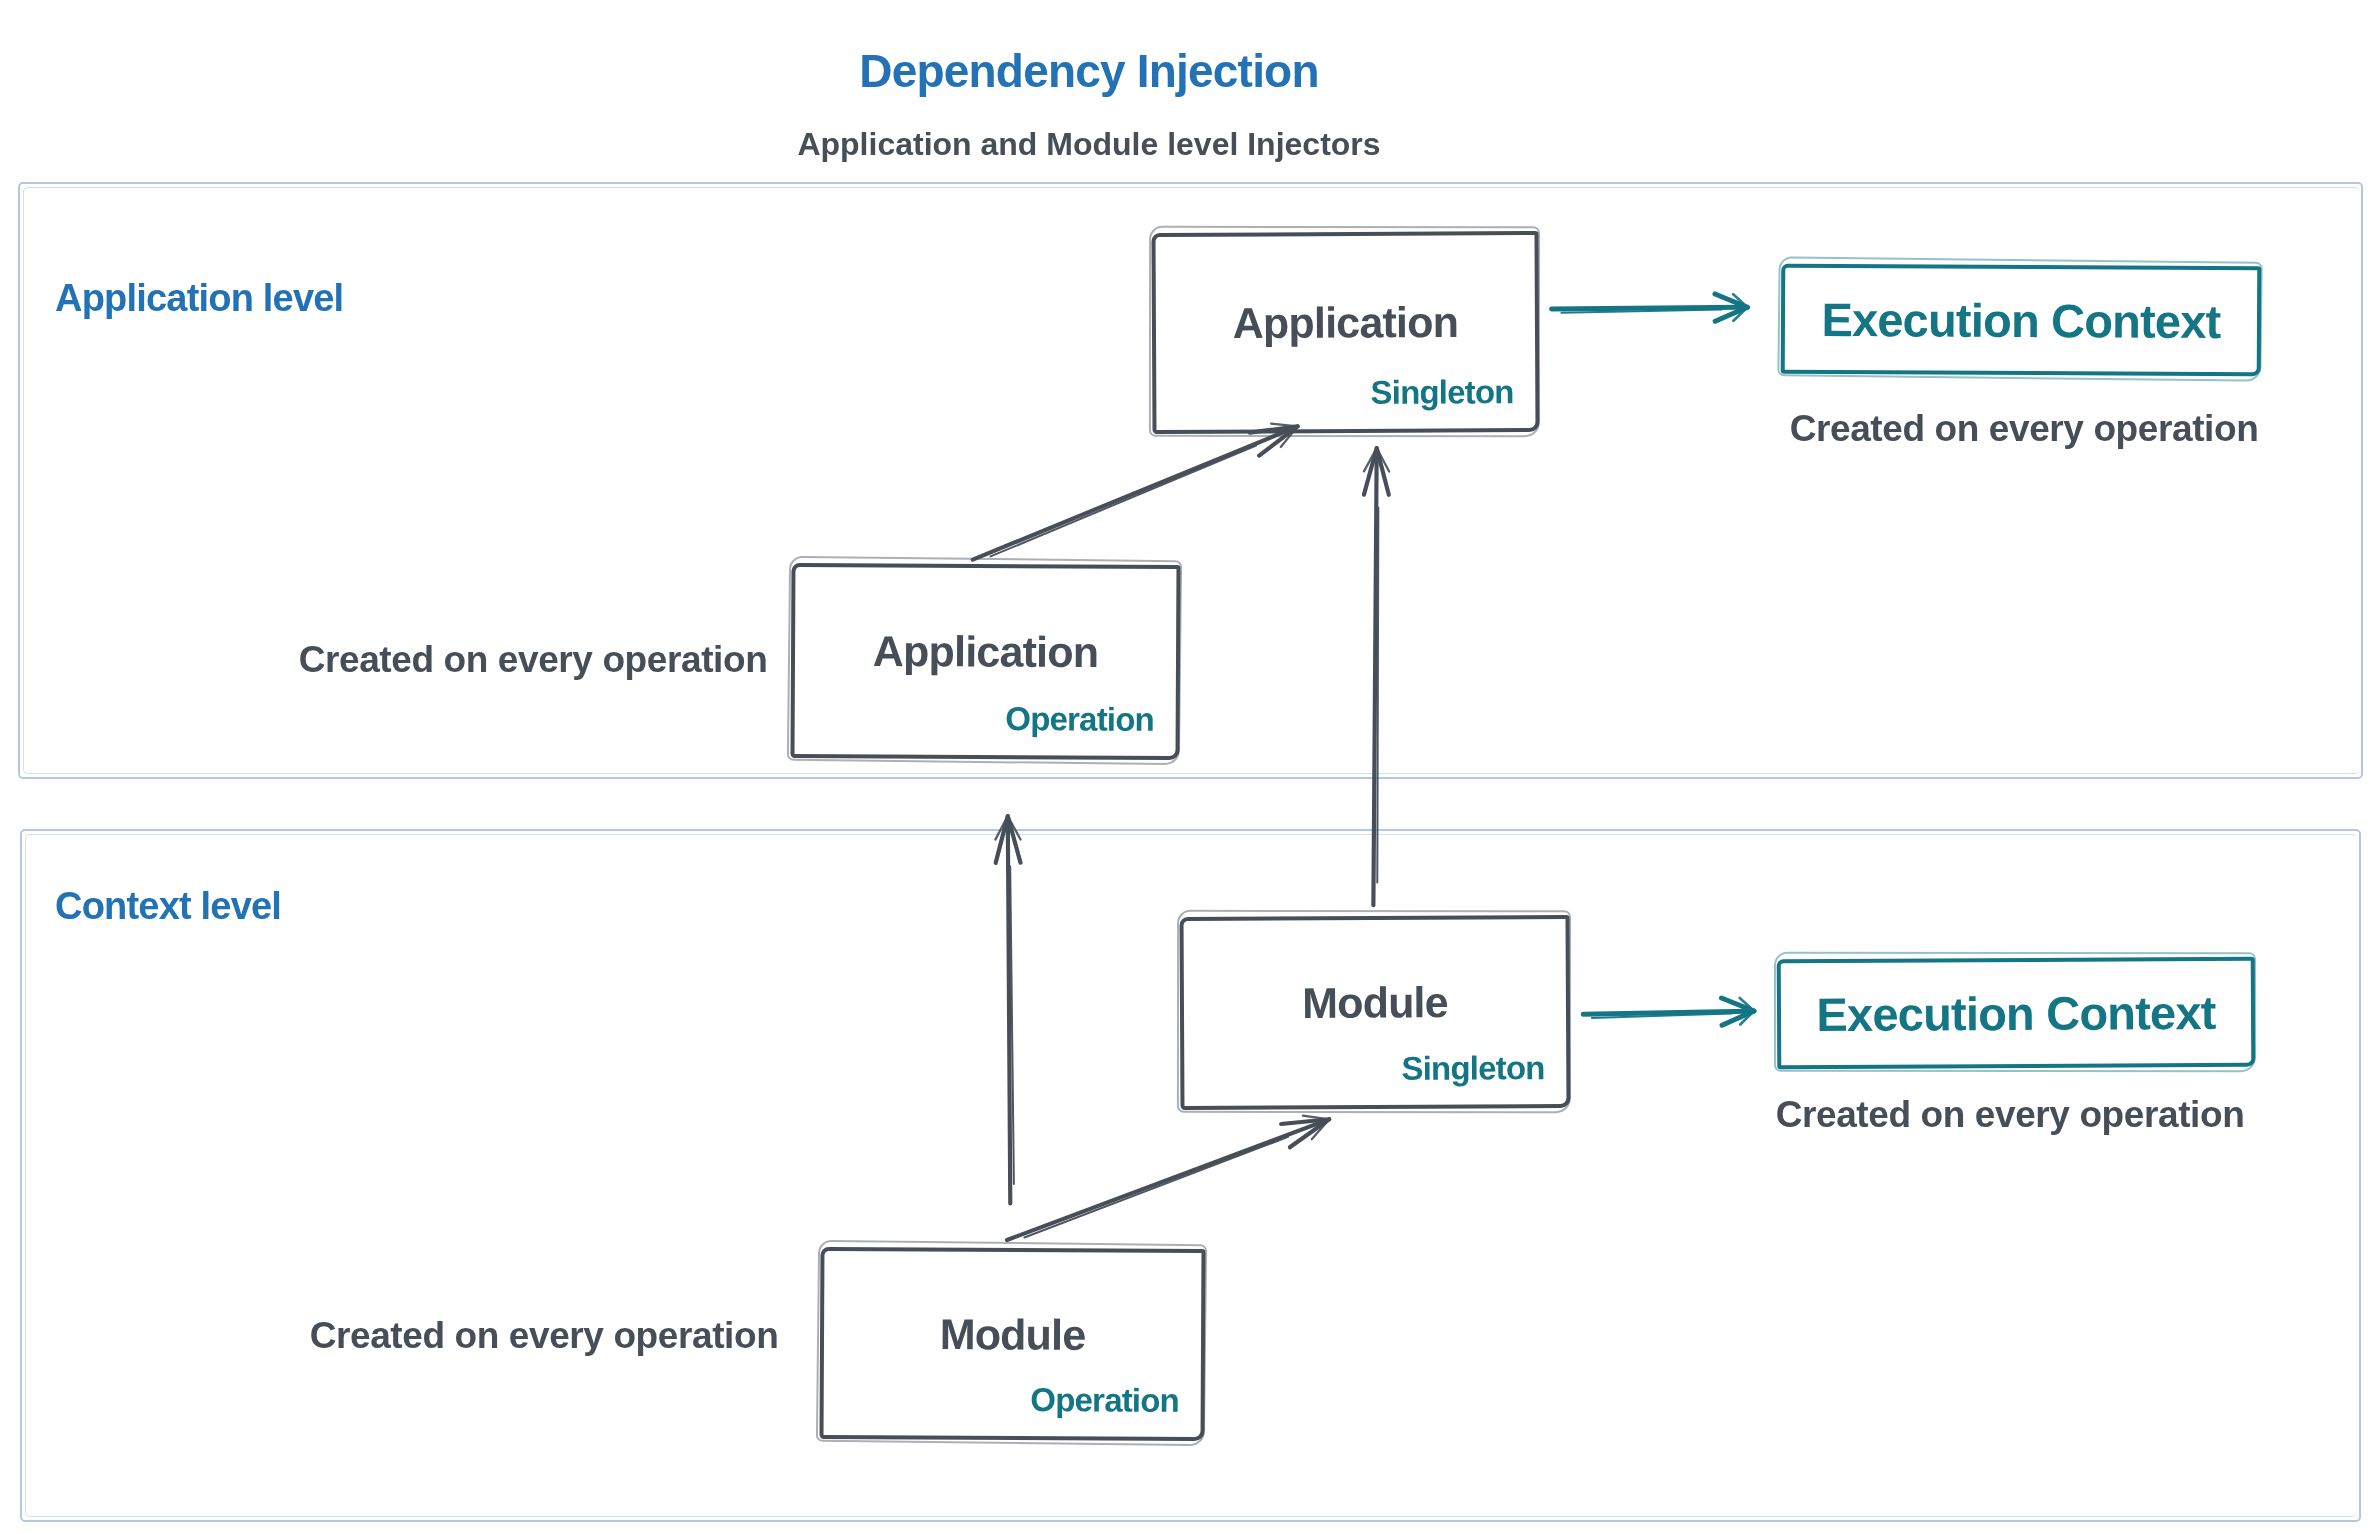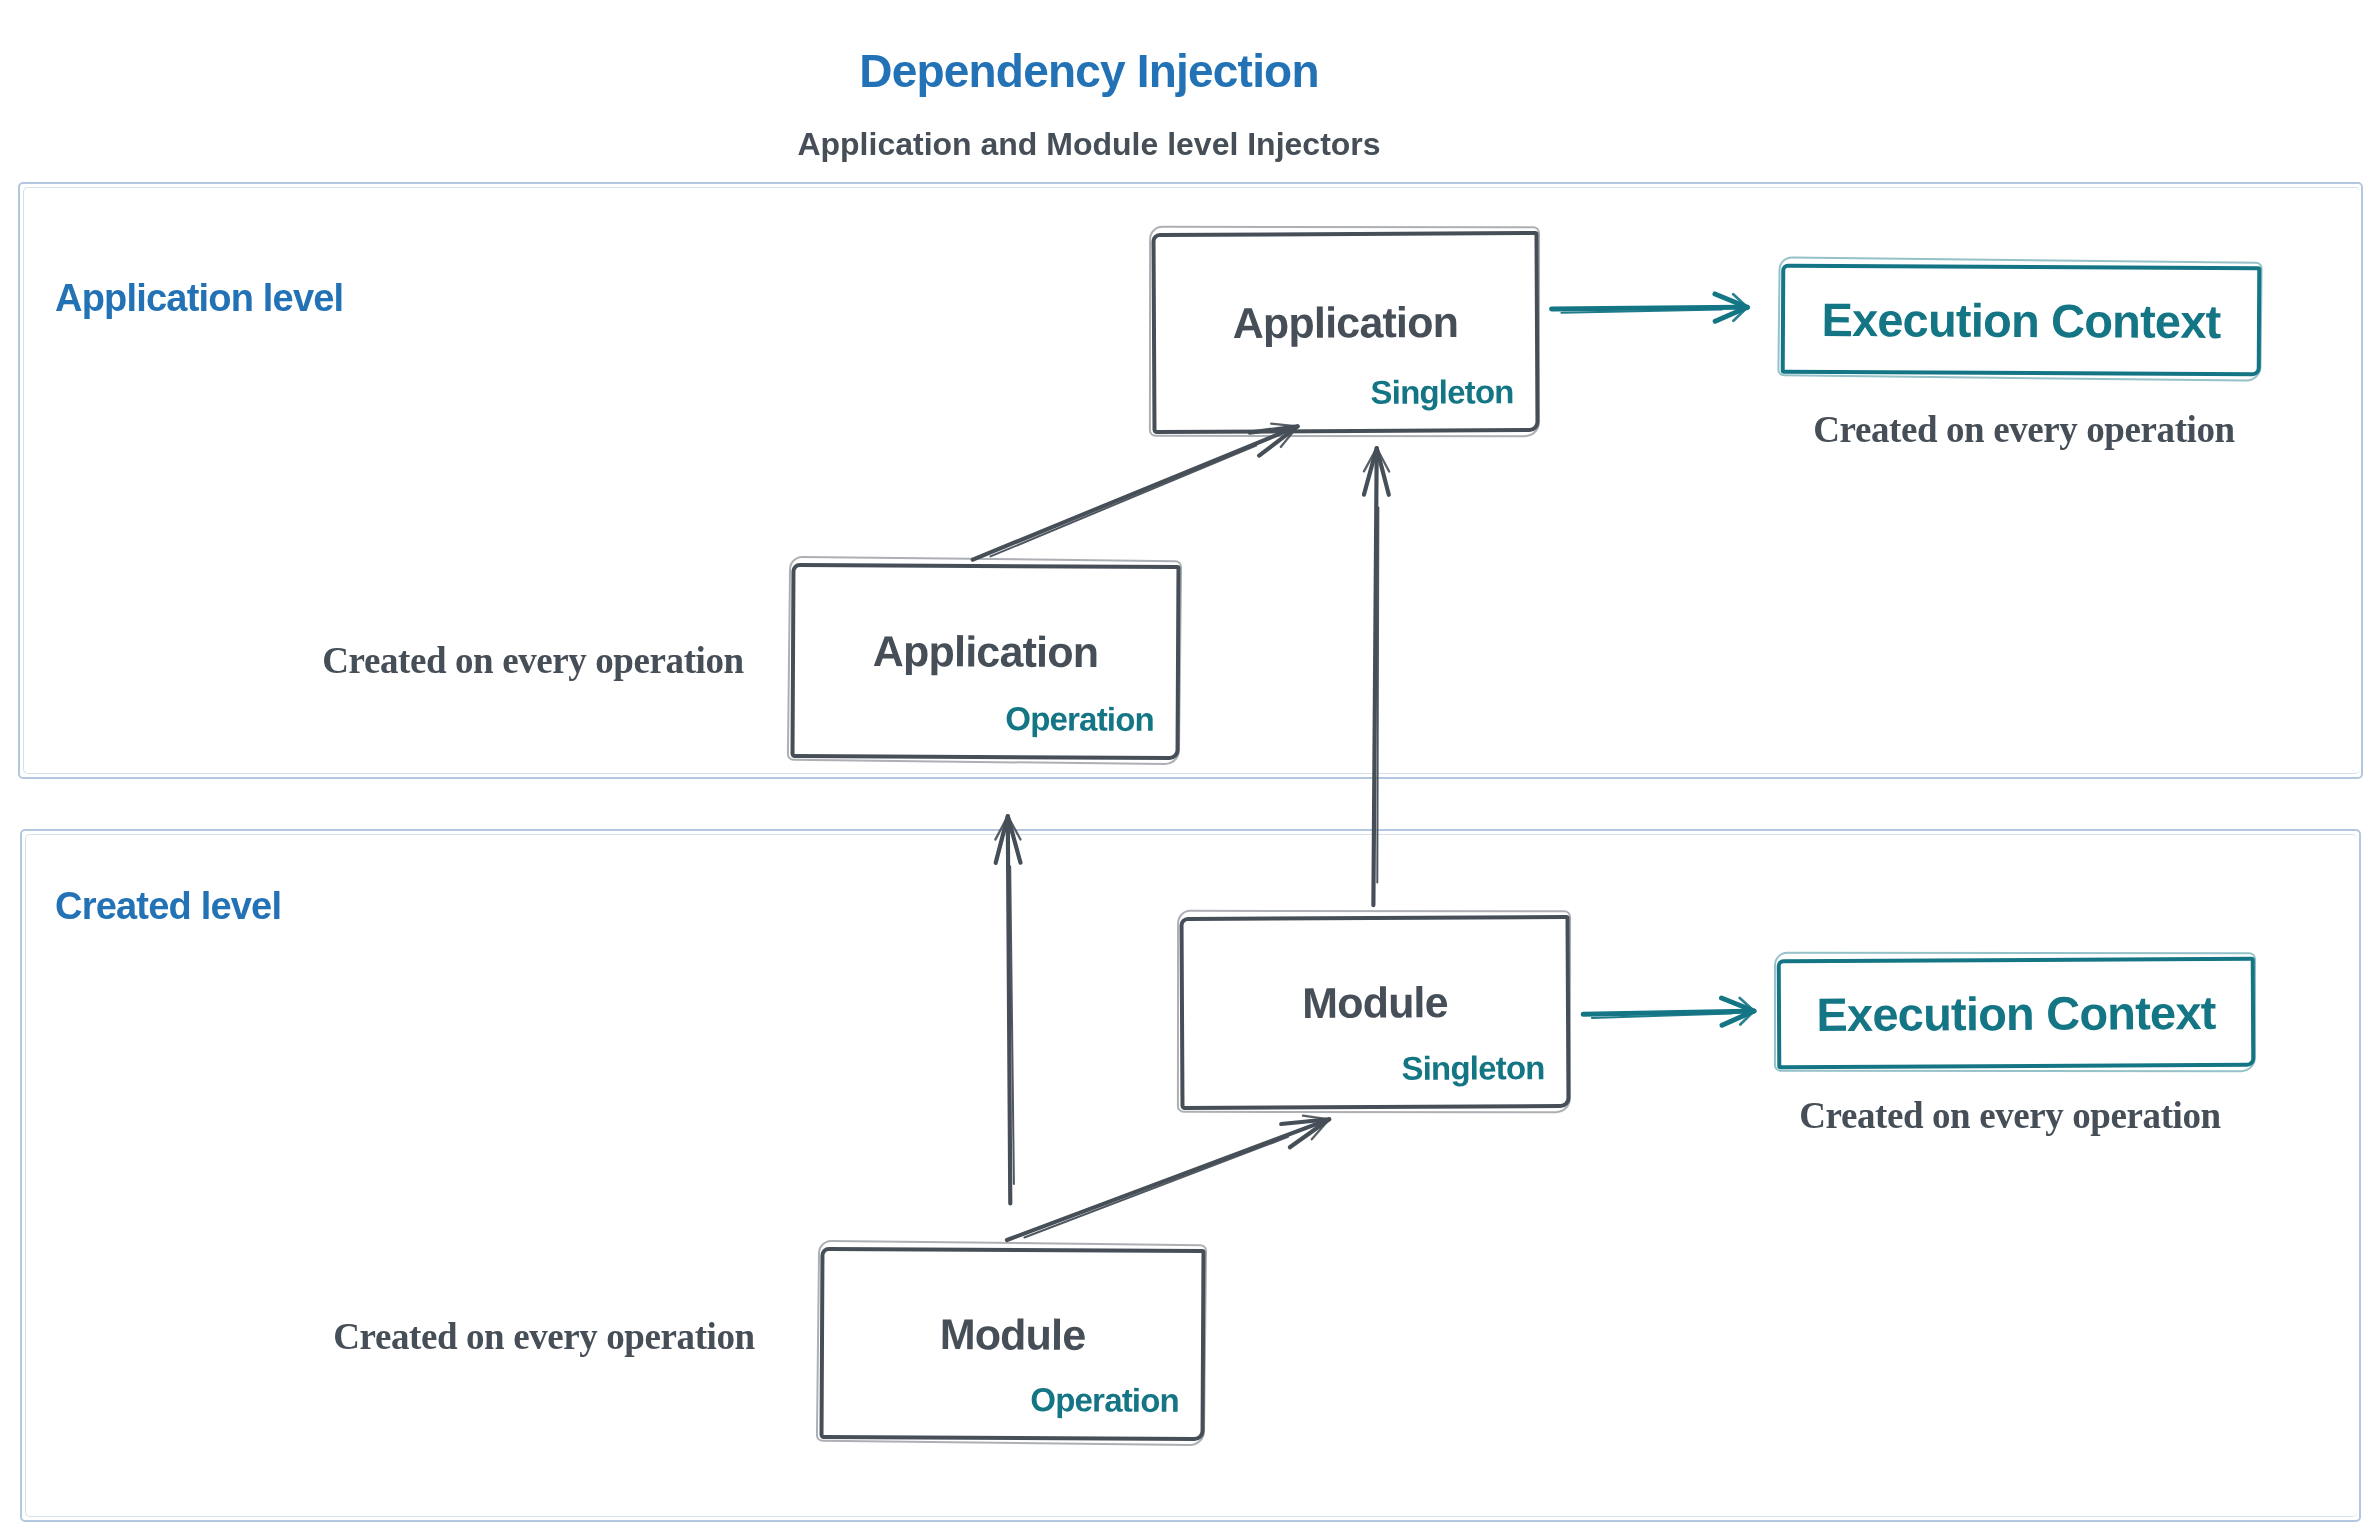--- a/index.html
+++ b/index.html
@@ -60,35 +60,35 @@
     position:absolute;right:21.7px;bottom:17px;color:var(--teal);
     font-size:33px;font-weight:700;letter-spacing:-0.8px;white-space:nowrap;
   }
   .ctx-title{
     position:absolute;inset:0;display:flex;align-items:center;justify-content:center;
     color:var(--teal);font-size:47px;font-weight:700;letter-spacing:-0.8px;white-space:nowrap;
   }
 
   .caption{
     position:absolute;transform:translate(-50%,-50%);white-space:nowrap;
-    color:var(--ink);font-size:37px;font-weight:700;letter-spacing:-0.4px;font-family:Liberation Serif, serif;
+    color:var(--ink);font-size:37px;font-weight:700;letter-spacing:-0.4px;
   }
 
   #arrow-layer{position:absolute;left:0;top:0;pointer-events:none;}
 </style>
 </head>
 <body style="--blue: #2272b5; --ink: #464e57; --teal: #147585; --frame: #b3c8e0; background: rgb(255, 255, 255);">
 
 <h1 class="title" style="left: 1089px; top: 13.3px;">Dependency Injection</h1>
 <p class="subtitle" style="left: 1089px; top: 102px;">Application and Module level Injectors</p>
 
 <section class="level" style="left: 18.3px; top: 182px; width: 2341px; height: 593px;"></section>
 <section class="level" style="left: 20px; top: 829px; width: 2337px; height: 689px;"></section>
 <span class="level-label" style="left: 55px; top: 277px; text-align: right;">Application level</span>
-<span class="level-label" style="left: 55px; top: 885px;">Created level</span>
+<span class="level-label" style="left: 55px; top: 885px;">Context level</span>
 
 <div class="node injector tilt-l" style="left: 1152px; top: 232px; width: 379px; height: 193px;">
   <div class="node-title">Application</div>
   <div class="node-badge">Singleton</div>
 </div>
 
 <div class="node injector tilt-r" style="left: 791px; top: 564px; width: 381px; height: 187px;">
   <div class="node-title">Application</div>
   <div class="node-badge">Operation</div>
 </div>

